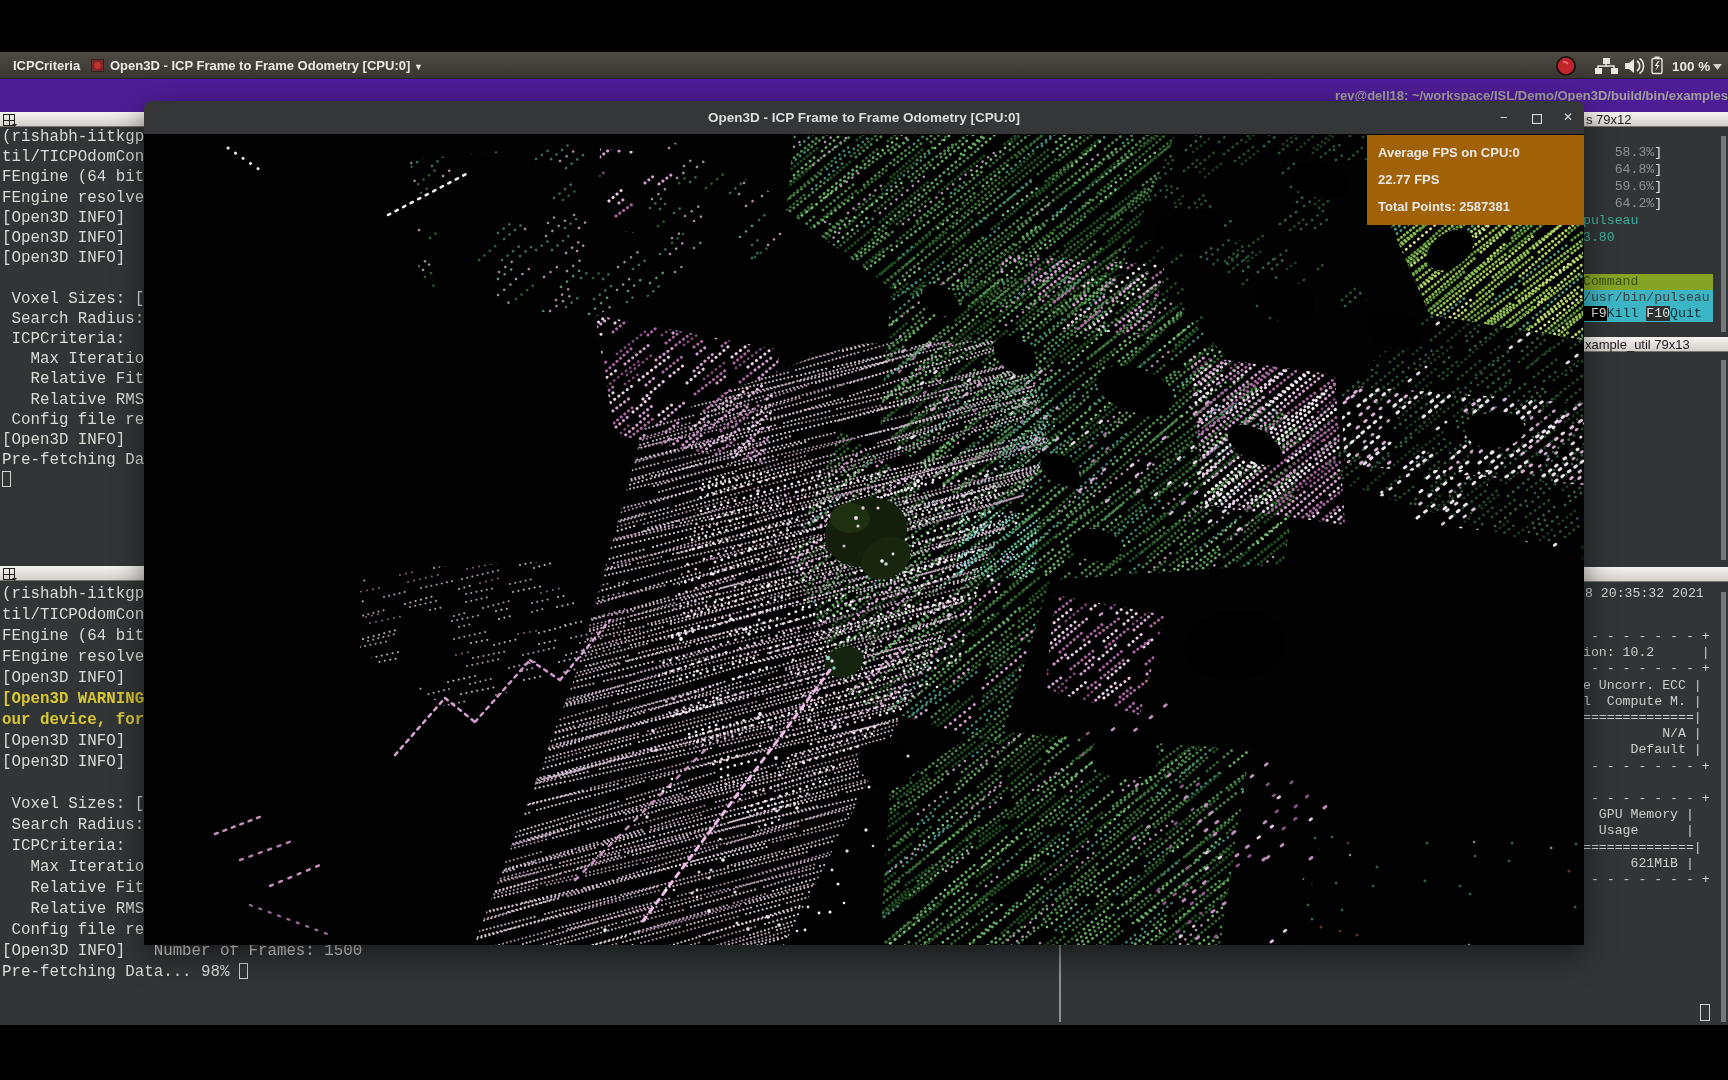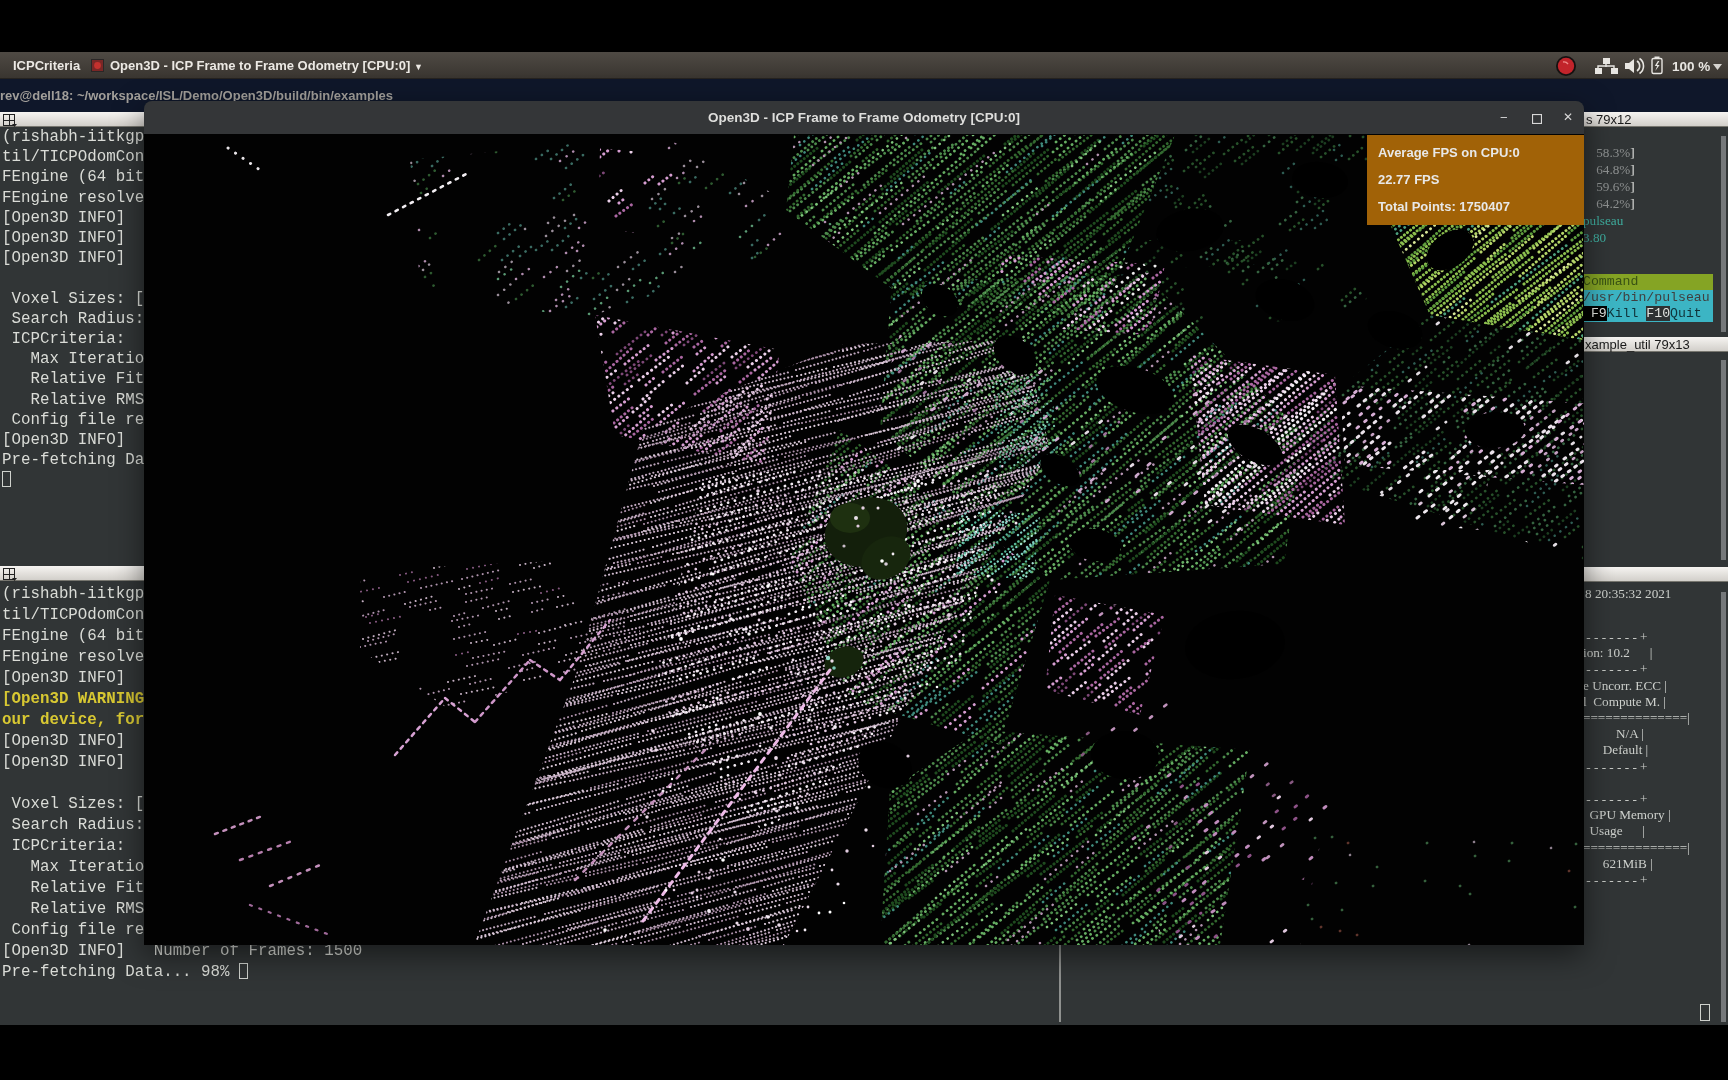--- a/index.html
+++ b/index.html
@@ -4,27 +4,27 @@
 html,body{width:1728px;height:1080px;background:#000;overflow:hidden}
 #scr{position:relative;width:1728px;height:1080px;background:#000;font-family:"Liberation Sans",sans-serif}
 .abs{position:absolute}
 pre{font-family:"Liberation Mono",monospace;white-space:pre}
 
 #topbar{left:0;top:52px;width:1728px;height:27px;background:linear-gradient(#4f4a44,#393530);border-bottom:1px solid #262320;color:#ece9e4;font-size:13px;font-weight:bold}
 #topbar .act{position:absolute;left:13px;top:6px}
 #topbar .wt{position:absolute;left:110px;top:6px}
 #topbar .clock{position:absolute;left:0;right:0;top:6px;text-align:center}
 
-#wstrip{left:0;top:79px;width:1728px;height:34px;background:#0f172a;color:#a29f9a;font-weight:bold;font-size:13px;text-align:left}
+#wstrip{left:0;top:79px;width:1728px;height:34px;background:#4c1d95;color:#a29f9a;font-weight:bold;font-size:13px;text-align:right}
 #wstrip div{margin-top:9px}
 
 #termbg{left:0;top:113px;width:1728px;height:912px;background:#313536}
 .ptitle{background:linear-gradient(#f6f4f1,#d2cfca);border-bottom:1px solid #77766f;height:15px;color:#1a1a1a;font-size:12.5px}
 .mono{font-family:"Liberation Mono",monospace;color:#dadcd7;font-size:15.8px;line-height:20.4px;letter-spacing:0}
-.mono2{font-family:Liberation Serif, serif;color:#cdd0cc;font-size:13.2px;line-height:17px}
+.mono2{font-family:Liberation Mono, monospace;color:#cdd0cc;font-size:13.2px;line-height:17px}
 .yel{color:#d8c832;font-weight:bold}
 .teal{color:#3fae9f}
 .gray{color:#8e9191}
 .cur{display:inline-block;width:9px;height:16px;border:1.6px solid #cfd2cd;vertical-align:-3px}
 
 #o3d{left:144px;top:101px;width:1440px;height:844px;background:#343638;border-radius:8px 8px 0 0;box-shadow:0 10px 30px rgba(0,0,0,.5)}
 #o3dtitle{position:absolute;left:0;top:0;width:100%;height:33px;color:#dededc;font-weight:bold;font-size:13.5px;text-align:center}
 #o3dtitle .t{margin-top:9px}
 .wc{position:absolute;top:10px;color:#d8d8d8;font-size:13px;line-height:13px}
 #fps{left:1223px;top:34px;width:217px;height:90px;background:#a16207;color:#e8e8e8;font-size:13px;font-weight:bold}
@@ -539,16 +539,16 @@
         <circle cx="686" cy="778" r="1.5" fill="#fff"></circle>
         <circle cx="641" cy="346" r="1.3" fill="#ecdcea"></circle>
         <circle cx="604" cy="795" r="1.9" fill="#e2cce0"></circle>
         <circle cx="738" cy="427" r="1.8" fill="#fff"></circle>
         <circle cx="665" cy="586" r="1.8" fill="#fff"></circle>
         <circle cx="591" cy="758" r="1.6" fill="#ecdcea"></circle>
       </svg>
     <div class="abs" id="fps">
         <div style="top:10px">Average FPS on CPU:0</div>
         <div style="top:37px">22.77 FPS</div>
-        <div style="top:64px">Total Points: 1750407</div>
+        <div style="top:64px">Total Points: 2587381</div>
       </div>
   </div>
 </div>
 
 </body></html>

